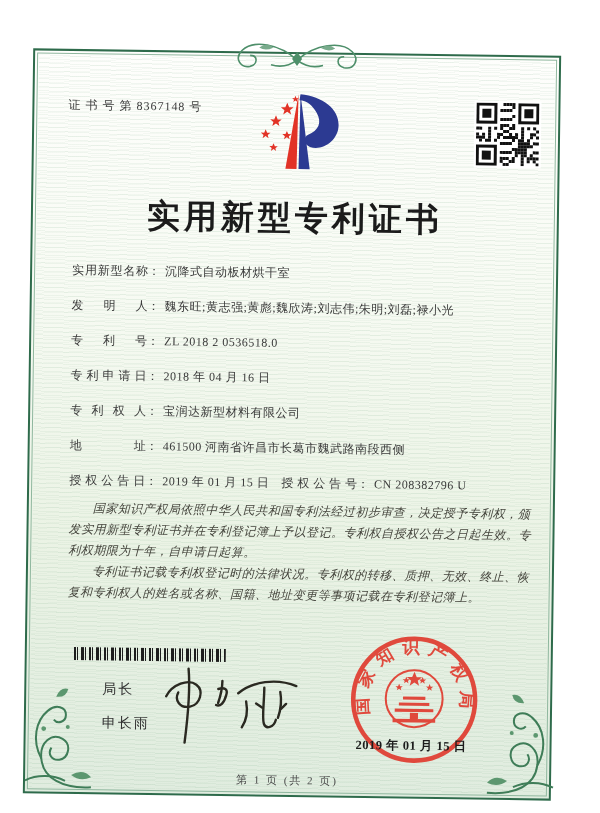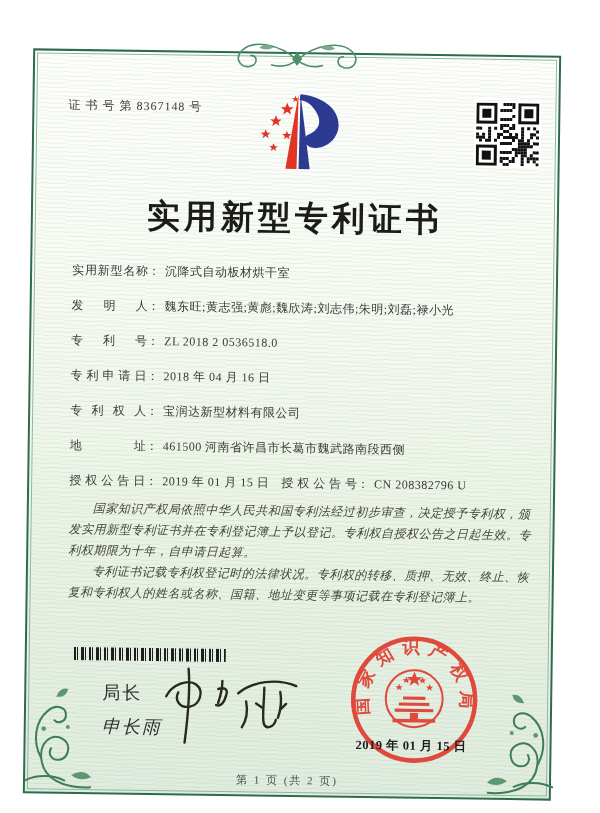--- a/index.html
+++ b/index.html
@@ -38,24 +38,24 @@
          color:#45453d;font-style:italic;letter-spacing:.5px;}
   .legal p{margin:0;text-indent:2em;}
 
   .barcode{position:absolute;left:47px;top:596px;width:152px;height:13px;
     background:repeating-linear-gradient(90deg,
       #1d1d1d 0 2px,transparent 2px 3px,
       #1d1d1d 3px 4px,transparent 4px 7px,
       #1d1d1d 7px 10px,transparent 10px 11px,
       #1d1d1d 11px 12px,transparent 12px 15px);}
 
-  .signer{position:absolute;left:76px;font-size:18px;color:#2f2f2f;
+  .signer{position:absolute;left:76px;font-size:14px;color:#2f2f2f;
           font-family:"Liberation Sans","DejaVu Sans",sans-serif;letter-spacing:2px;}
   .signer-title{top:629px;}
-  .signer-name{top:663px;font-style:italic;}
+  .signer-name{top:663px;}
   .signature{position:absolute;left:126px;top:606px;width:158px;height:92px;}
 
   .seal{position:absolute;left:322px;top:578px;width:132px;height:132px;}
   .seal-date{position:absolute;left:330px;top:682px;font-size:12.5px;font-weight:600;
              color:#1c1c1c;letter-spacing:.5px;z-index:5;}
 
   .page-footer{position:absolute;left:0;right:0;top:719px;text-align:center;
                font-size:11px;color:#4a4a4a;letter-spacing:2px;}
 
   .flourish{position:absolute;pointer-events:none;}

